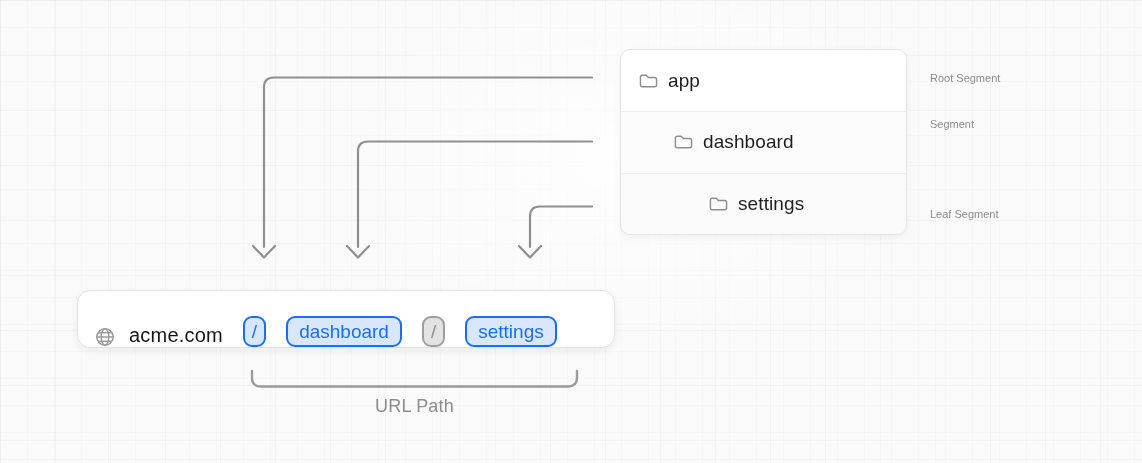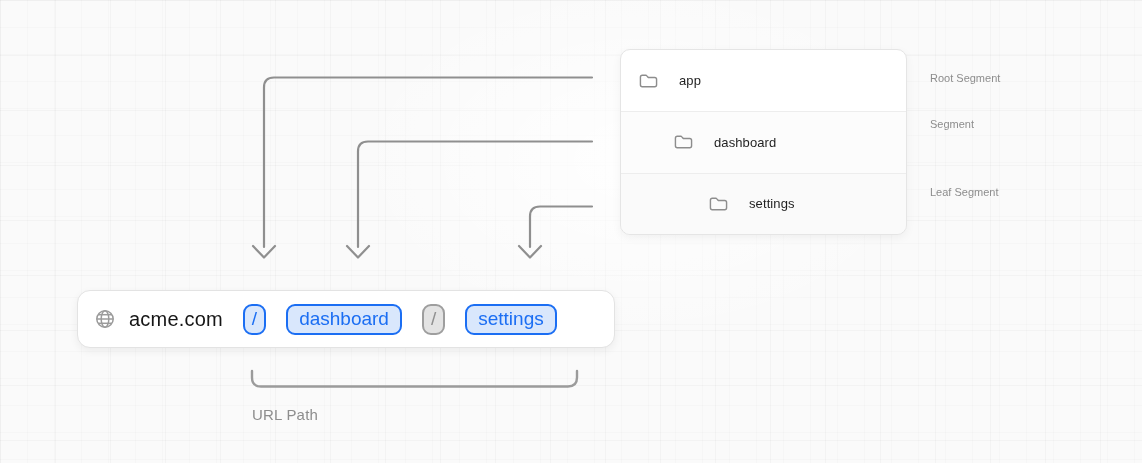--- a/index.html
+++ b/index.html
@@ -71,52 +71,52 @@
     width: 19px; height: 16px;
     flex: 0 0 auto;
   }
   .tree-row .folder path {
     fill: none;
     stroke: #8d8d8d;
     stroke-width: 1.5;
     stroke-linejoin: round;
   }
   .tree-row .row-label {
-    margin-left: 21px;
-    font-size: 13px;
+    margin-left: 10px;
+    font-size: 19px;
     color: var(--tree-text, #1f1f1f);
     letter-spacing: 0.1px;
   }
 
   
   .annotation {
     position: absolute;
     left: 930px;
     height: 16px;
     line-height: 16px;
     font-size: 11px;
     color: var(--annotation-text, #8d8d8d);
     white-space: nowrap;
   }
   .annotation.a-root { top: 70px; }
   .annotation.a-mid  { top: 116px; }
-  .annotation.a-leaf { top: 184px; }
+  .annotation.a-leaf { top: 206px; }
 
   
   .url-bar {
     position: absolute;
     left: 77px; top: 290px;
     width: 538px; height: 58px;
     background: #ffffff;
     border: 1px solid #e3e3e3;
     border-radius: 13px;
     box-shadow: 0 3px 9px rgba(0,0,0,0.06);
     box-sizing: border-box;
     display: flex;
-    align-items: center;
+    align-items: flex-end;
     padding-left: 17px;
   }
   .url-bar .globe {
     width: 20px; height: 20px;
     margin-right: 14px;
     flex: 0 0 auto;
   }
   .url-bar .globe circle,
   .url-bar .globe ellipse,
   .url-bar .globe line {
@@ -149,23 +149,24 @@
   }
   .chip.muted {
     border: 2px solid var(--muted-chip-border, #9e9e9e);
     background: var(--muted-chip-bg, #e3e3e3);
     color: var(--muted-chip-text, #8f8f8f);
   }
 
   
   .url-path-label {
     position: absolute;
-    left: 252px; top: 406px;
+    left: 252px; top: 396px;
     width: 325px;
-    font-size: 15px;
+    text-align: center;
+    font-size: 18px;
     color: var(--annotation-text, #8d8d8d);
     letter-spacing: 0.2px;
   }
 </style>
 </head>
 <body>
 
 <svg class="connectors" viewBox="0 0 1142 463" xmlns="http://www.w3.org/2000/svg">
   <path class="arrow" d="M592 77.5 L274 77.5 Q264 77.5 264 87.5 L264 247"></path>
   <path class="arrow" d="M253 246 L264 257.5 L275 246"></path>

